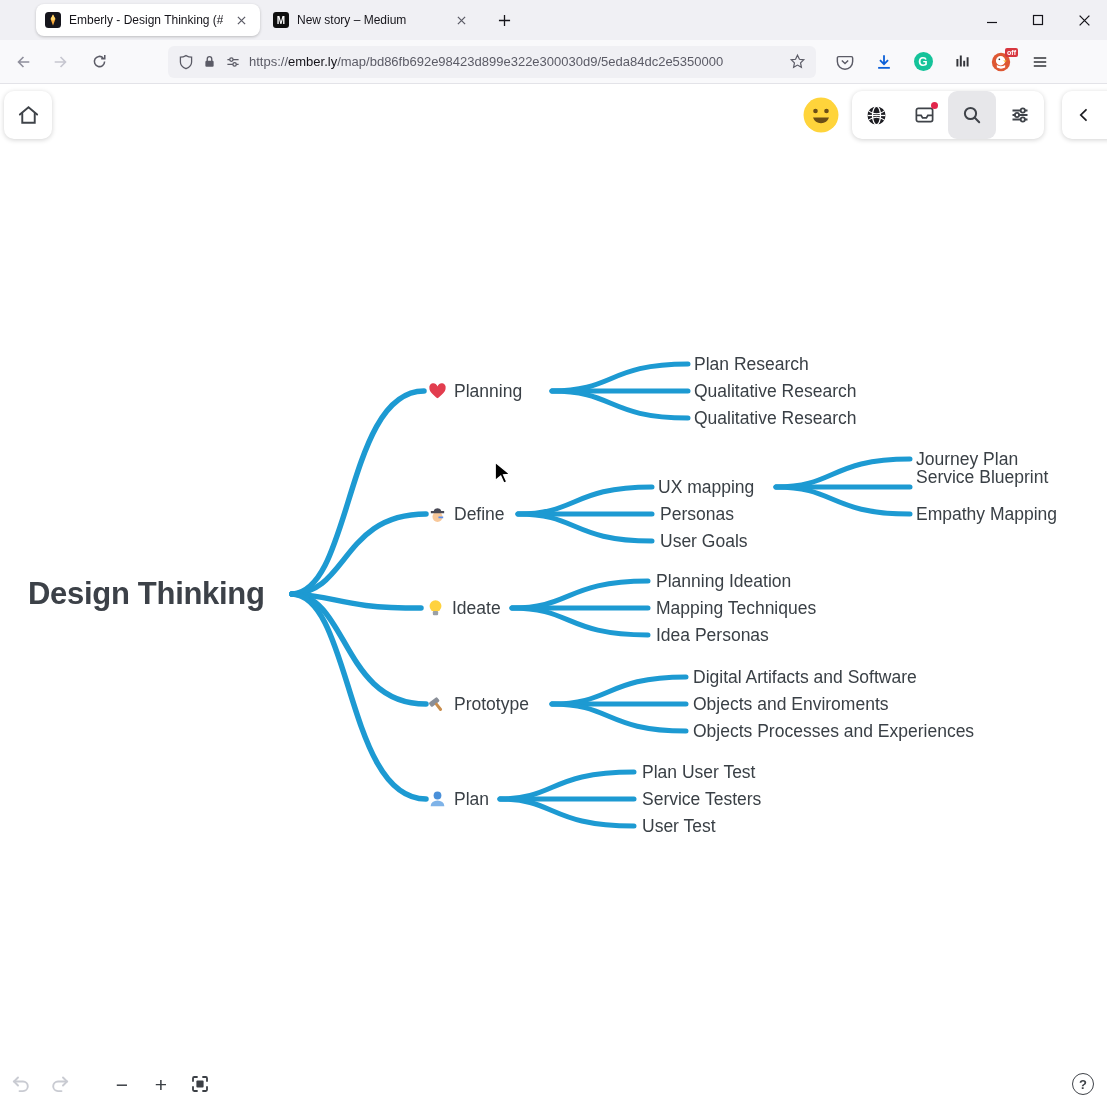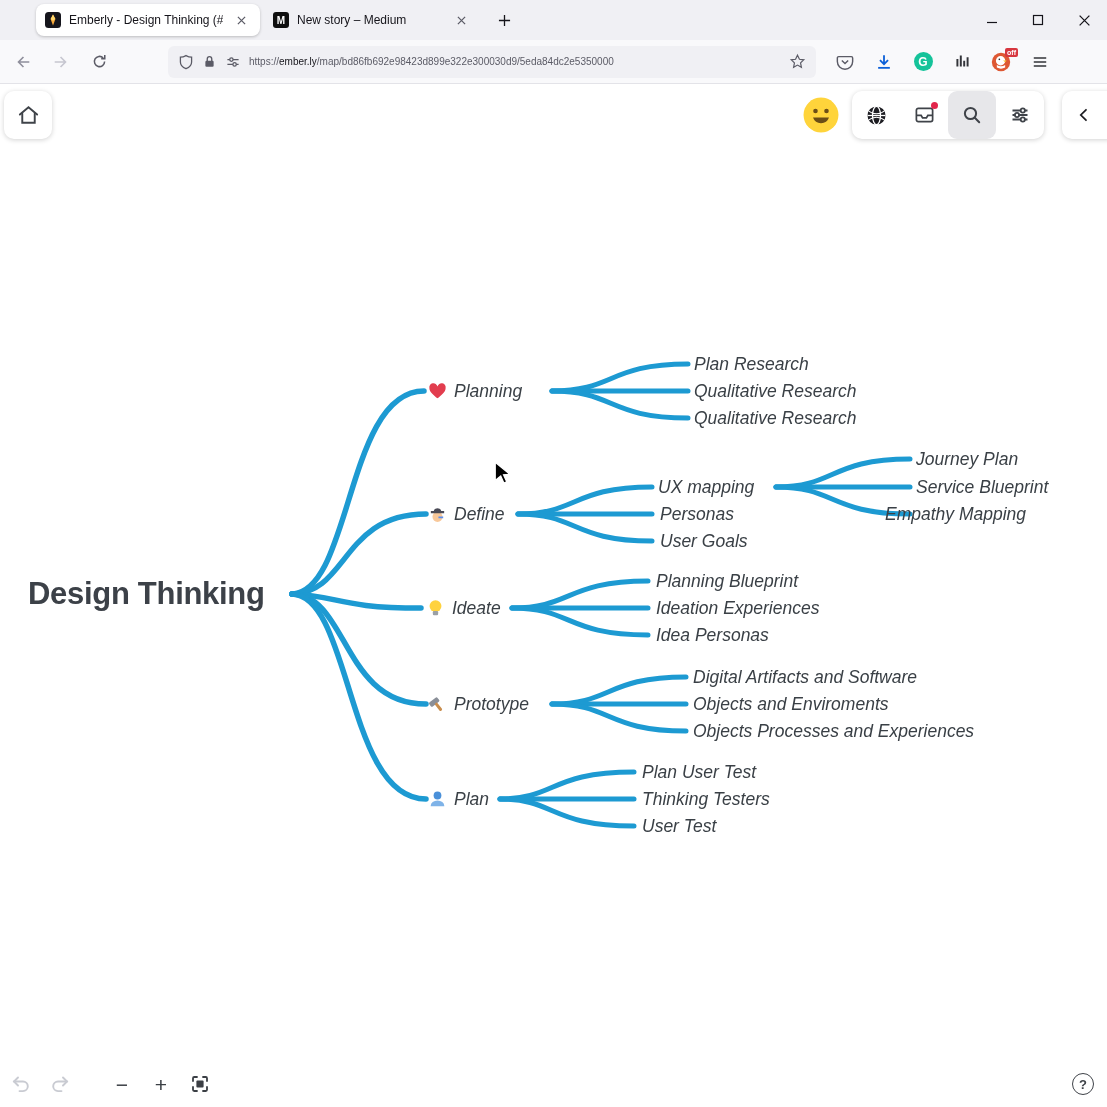--- a/index.html
+++ b/index.html
@@ -21,21 +21,21 @@
                 font-size:10px; font-weight:bold; display:flex; align-items:center; justify-content:center; }
   .newtab { width:28px; height:28px; margin-left:10px; border-radius:6px; display:flex; align-items:center; justify-content:center; }
   .win-controls { margin-left:auto; display:flex; height:40px; }
   .win-btn { width:46px; height:40px; display:flex; align-items:center; justify-content:center; }
 
   .navbar { position:absolute; left:0; top:40px; width:1107px; height:44px; background:#f9f9fb;
             border-bottom:1px solid #e3e3e8; display:flex; align-items:center; z-index:20; }
   .nav-btn { width:30px; height:30px; margin-left:8px; border-radius:6px; display:flex; align-items:center; justify-content:center; }
   .urlbar { width:648px; height:32px; margin-left:54px; background:#f0f0f4; border-radius:6px;
             display:flex; align-items:center; padding:0 10px; gap:8px; }
-  .url-text { font-size:10px; color:#5b5b66; white-space:nowrap; overflow:hidden; flex:1; }
+  .url-text { font-size:13px; color:#5b5b66; white-space:nowrap; overflow:hidden; flex:1; }
   .url-text .dom { color:#15141a; }
   .nav-right { display:flex; align-items:center; gap:9px; margin-left:14px; }
   .nav-ext { width:30px; height:30px; border-radius:6px; display:flex; align-items:center; justify-content:center; position:relative; }
   .gram { width:19px; height:19px; border-radius:50%; background:#15c39a; color:#fff;
           display:flex; align-items:center; justify-content:center; font-size:12px; font-weight:bold; }
   .off-badge { position:absolute; top:1px; right:-2px; background:#d7373f; color:#fff; font-size:7px;
                font-weight:bold; padding:1px 2px; border-radius:2px; line-height:1; }
 
   
   .card { position:absolute; background:#fff; border-radius:10px; box-shadow:0 1px 5px rgba(0,0,0,.18); z-index:10; }
@@ -50,21 +50,21 @@
   .bl-btn { width:26px; height:26px; display:flex; align-items:center; justify-content:center; }
   .zoom-glyph { font-size:21px; color:#3b3f45; line-height:1; }
   .sep-gap { width:10px; }
   .help-btn { position:absolute; right:13px; bottom:12px; width:22px; height:22px; border:1.7px solid #3f4349;
               border-radius:50%; display:flex; align-items:center; justify-content:center;
               font-size:13px; font-weight:bold; color:#3f4349; z-index:10; }
 
   
   .edges { position:absolute; left:0; top:0; z-index:1; pointer-events:none; }
   .node { position:absolute; transform:translateY(-50%); display:flex; align-items:center; gap:7px;
-          white-space:nowrap; z-index:2;font-style:italic; }
+          white-space:nowrap; z-index:2; }
   .nlabel { font-size:17.5px; color:#3a4046; }
   .root-node { position:absolute; left:28px; top:594px; transform:translateY(-50%);
                font-size:31px; font-weight:bold; color:#3c4148; letter-spacing:-.3px; z-index:2; }
   .nicon { width:19px; height:19px; flex:none; display:flex; align-items:center; justify-content:center; }
 
   .cursor { position:absolute; left:492px; top:461px; z-index:30; pointer-events:none; }
 </style>
 </head>
 <body>
 
@@ -319,41 +319,41 @@
   </div>
 <div class="node" style="left:660px; top:514px">
     <span class="nlabel">Personas</span>
   </div>
 <div class="node" style="left:660px; top:541px">
     <span class="nlabel">User Goals</span>
   </div>
 <div class="node" style="left:916px; top:459px">
     <span class="nlabel">Journey Plan</span>
   </div>
-<div class="node" style="left:916px; top:487px">
+<div class="node" style="left:916px; top:477px">
     <span class="nlabel">Service Blueprint</span>
   </div>
-<div class="node" style="left:885px; top:514px">
+<div class="node" style="left:916px; top:514px">
     <span class="nlabel">Empathy Mapping</span>
   </div>
 
 <div class="node" style="left:426px; top:608px">
   <span class="nicon">
       <svg width="17" height="19" viewBox="0 0 18 20">
         <circle cx="9" cy="8" r="6.3" fill="#ffd23e"></circle>
         <rect x="6.2" y="13.2" width="5.6" height="4.6" rx="1.2" fill="#9aa0a6"></rect>
       </svg>
     </span>
   <span class="nlabel">Ideate</span>
 </div>
 <div class="node" style="left:656px; top:581px">
-    <span class="nlabel">Planning Blueprint</span>
+    <span class="nlabel">Planning Ideation</span>
   </div>
 <div class="node" style="left:656px; top:608px">
-    <span class="nlabel">Ideation Experiences</span>
+    <span class="nlabel">Mapping Techniques</span>
   </div>
 <div class="node" style="left:656px; top:635px">
     <span class="nlabel">Idea Personas</span>
   </div>
 
 <div class="node" style="left:428px; top:704px">
   <span class="nicon">
       <svg width="19" height="19" viewBox="0 0 20 20">
         <g transform="rotate(-38 10 10)">
           <rect x="3" y="3.5" width="11" height="5.5" rx="1.5" fill="#8a8f98"></rect>
@@ -379,21 +379,21 @@
         <circle cx="10" cy="6.3" r="4.1" fill="#4a90d9"></circle>
         <path d="M2.8 17.5 a7.2 6 0 0 1 14.4 0 Z" fill="#7fb3e8"></path>
       </svg>
     </span>
   <span class="nlabel">Plan</span>
 </div>
 <div class="node" style="left:642px; top:772px">
     <span class="nlabel">Plan User Test</span>
   </div>
 <div class="node" style="left:642px; top:799px">
-    <span class="nlabel">Thinking Testers</span>
+    <span class="nlabel">Service Testers</span>
   </div>
 <div class="node" style="left:642px; top:826px">
     <span class="nlabel">User Test</span>
   </div>
 
 <div class="bottom-left">
   <button class="bl-btn">
     <svg width="20" height="18" viewBox="0 0 20 18">
         <path d="M7 2.5 L3 6.5 L7 10.5" stroke="#c9cbd2" stroke-width="1.9" fill="none" stroke-linecap="round"></path>
         <path d="M3 6.5 H12 a4.8 4.8 0 0 1 0 9.6 H8.5" stroke="#c9cbd2" stroke-width="1.9" fill="none" stroke-linecap="round"></path>

